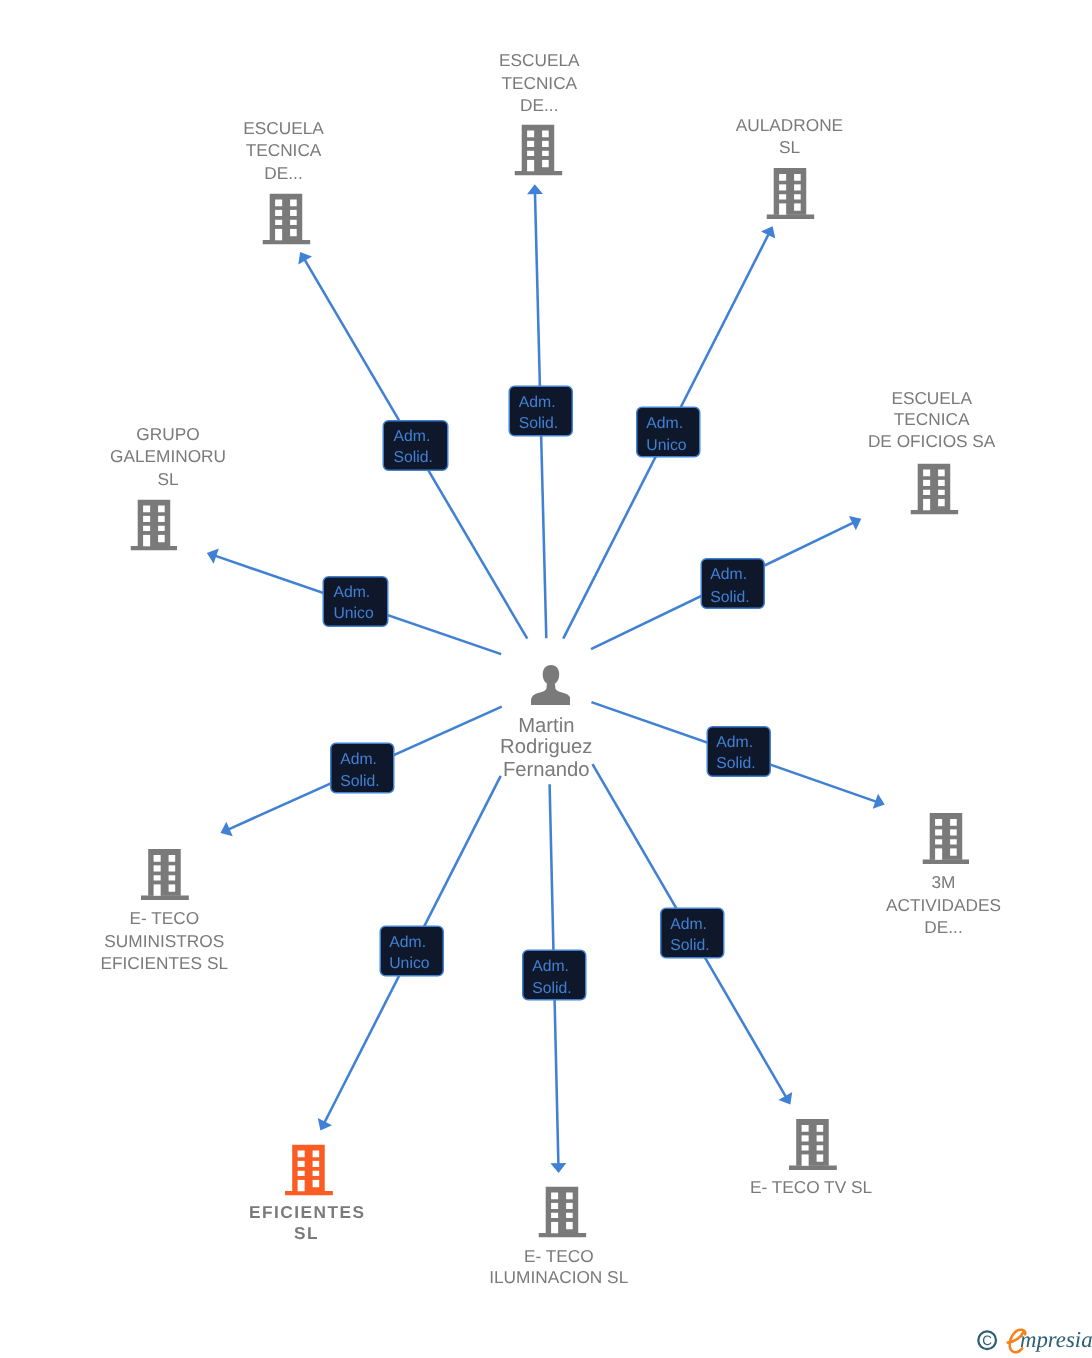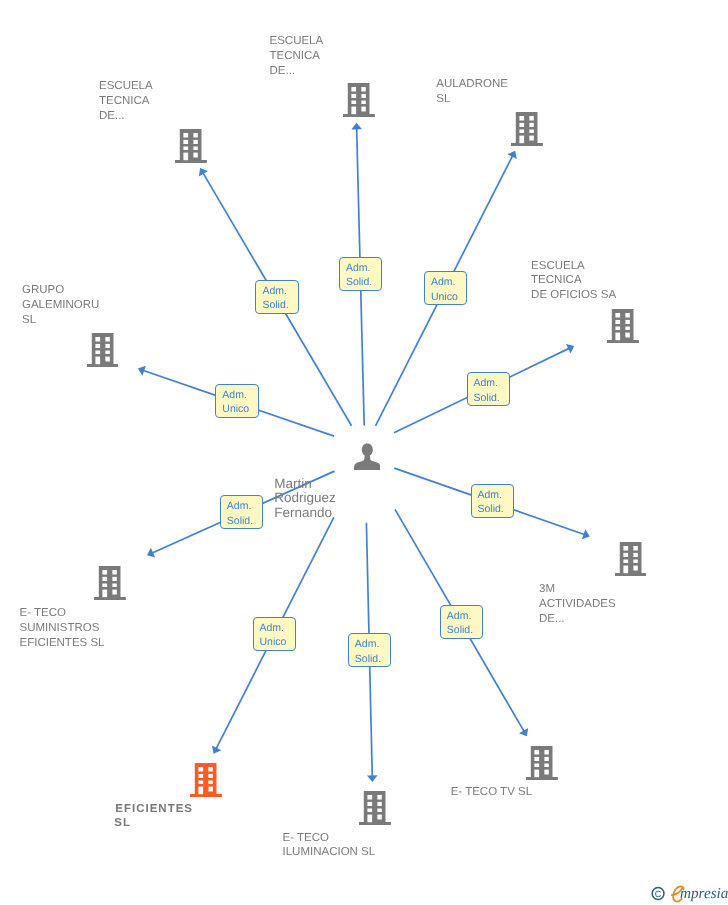--- a/index.html
+++ b/index.html
@@ -2,25 +2,25 @@
 <html><head>
 <meta charset="utf-8">
 <title>Network graph</title>
 <style>
   html,body{margin:0;padding:0;background:#ffffff;}
   #page{position:relative;width:728px;height:905px;overflow:hidden;background:#ffffff;
         font-family:"Liberation Sans",sans-serif;-webkit-font-smoothing:antialiased;text-rendering:geometricPrecision;}
   svg#edges{position:absolute;left:0;top:0;width:728px;height:905px;}
   .node{position:absolute;}
   .node-label{position:absolute;font-size:11.5px;line-height:14.8px;color:#7a7a7a;
-              text-align:left;white-space:pre-line;}
+              text-align:center;white-space:pre-line;}
   .node-label.center{font-size:13.5px;line-height:14.8px;}
   .node-label.bold{font-weight:bold;color:#7a7a7a;letter-spacing:1px;text-indent:1px;}
   .edge-label{position:absolute;box-sizing:border-box;border:1.1px solid #4181d4;
-              border-radius:4px;background:#fef9c3;color:#4181d4;font-size:10.5px;
+              border-radius:4px;background:#0f172a;color:#4181d4;font-size:10.5px;
               line-height:14.2px;text-align:left;white-space:pre-line;
               padding:3px 0 0 6px;}
   #logo{position:absolute;}
 </style>
 </head>
 <body>
 
 <div id="page">
 
   <svg id="edges" viewBox="0 0 728 905">

